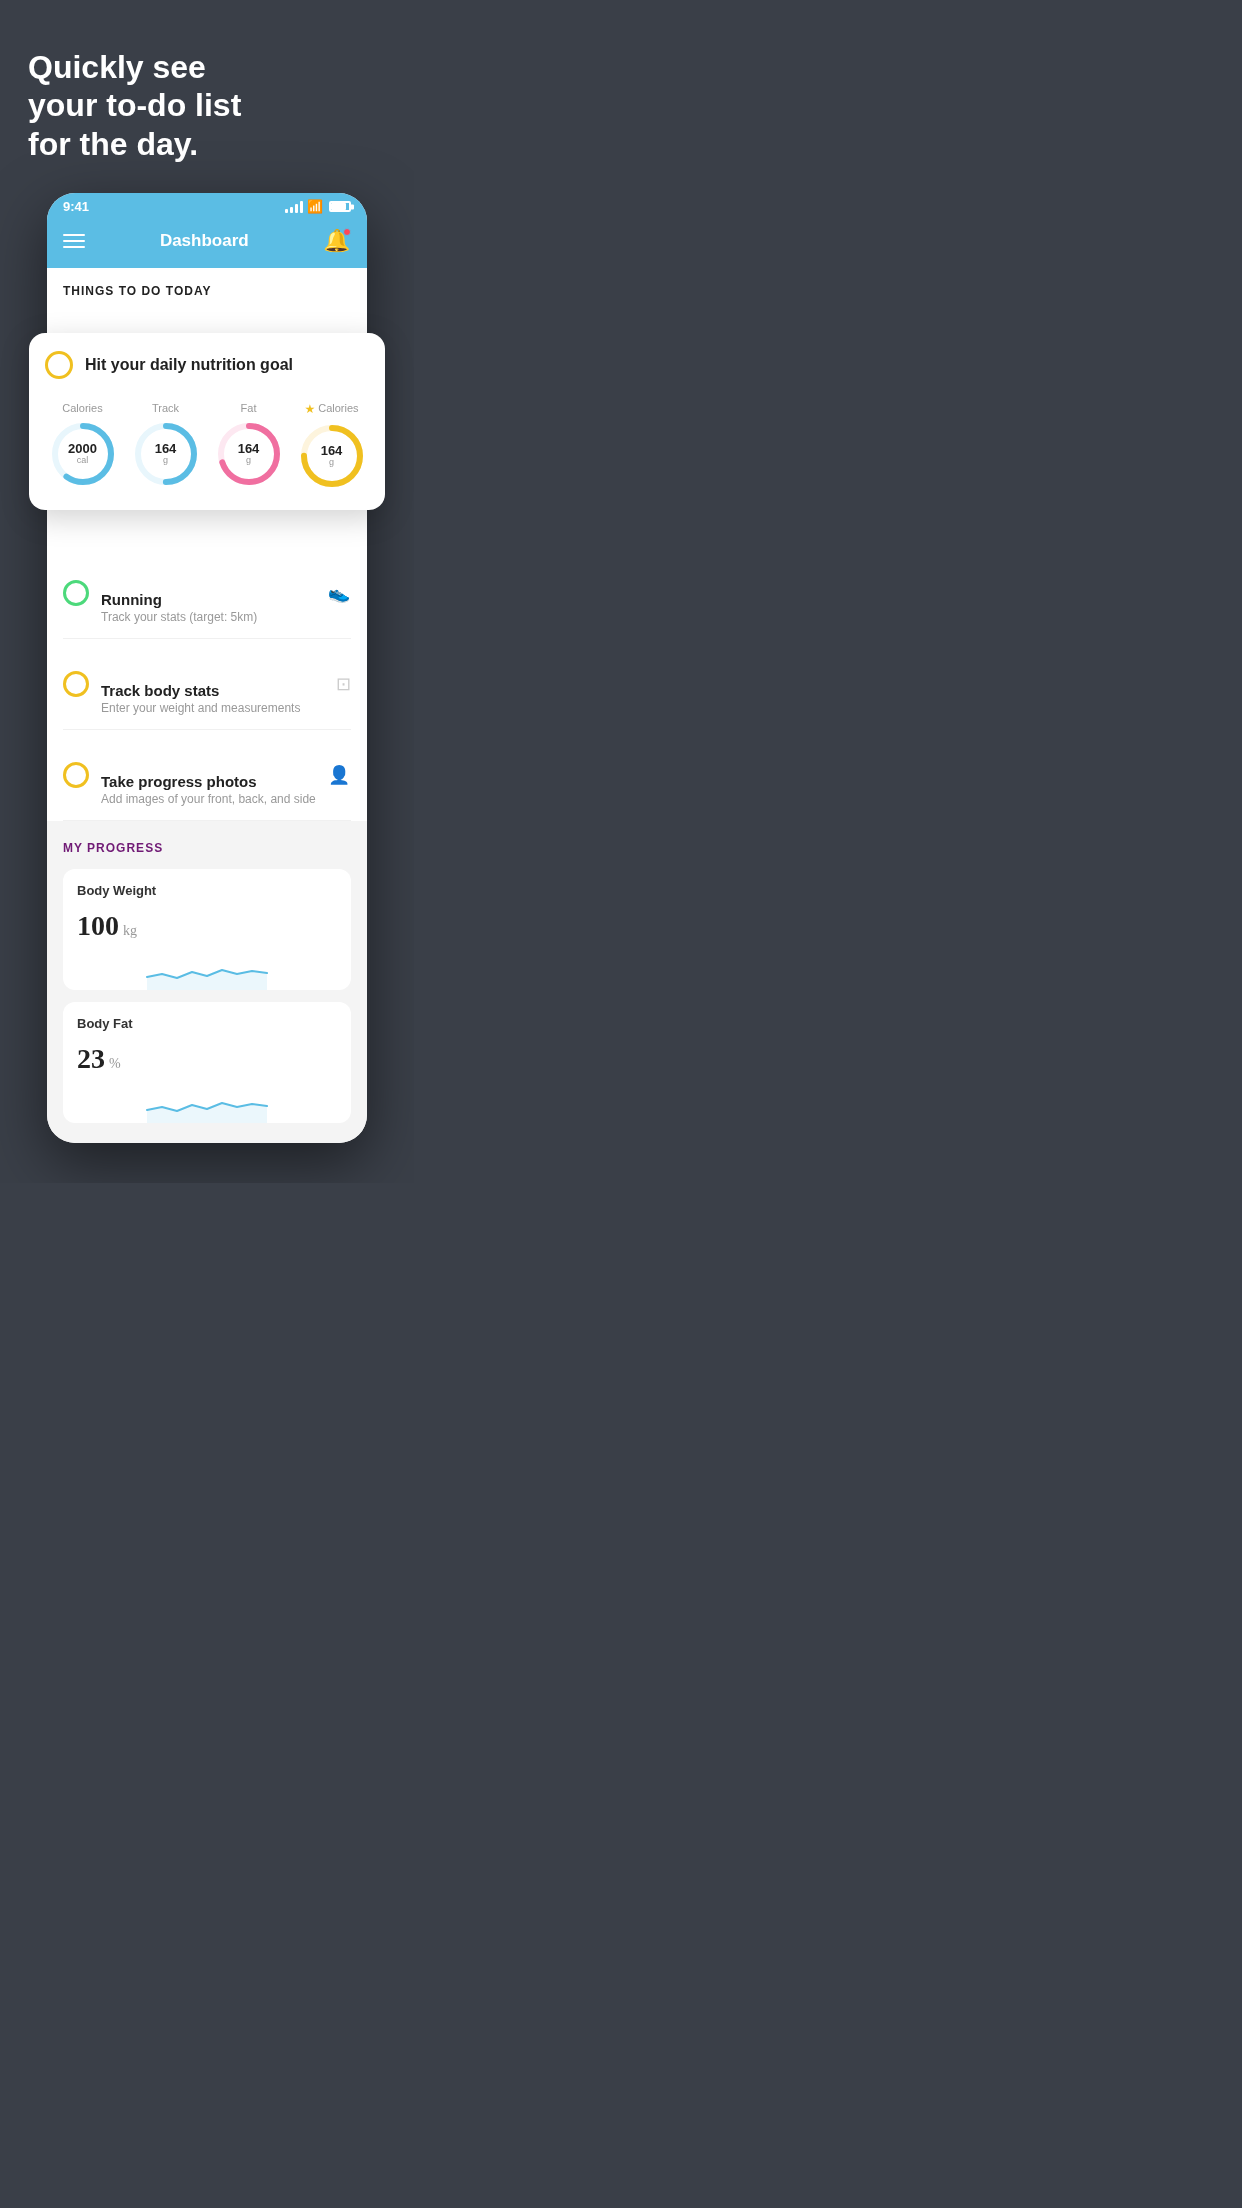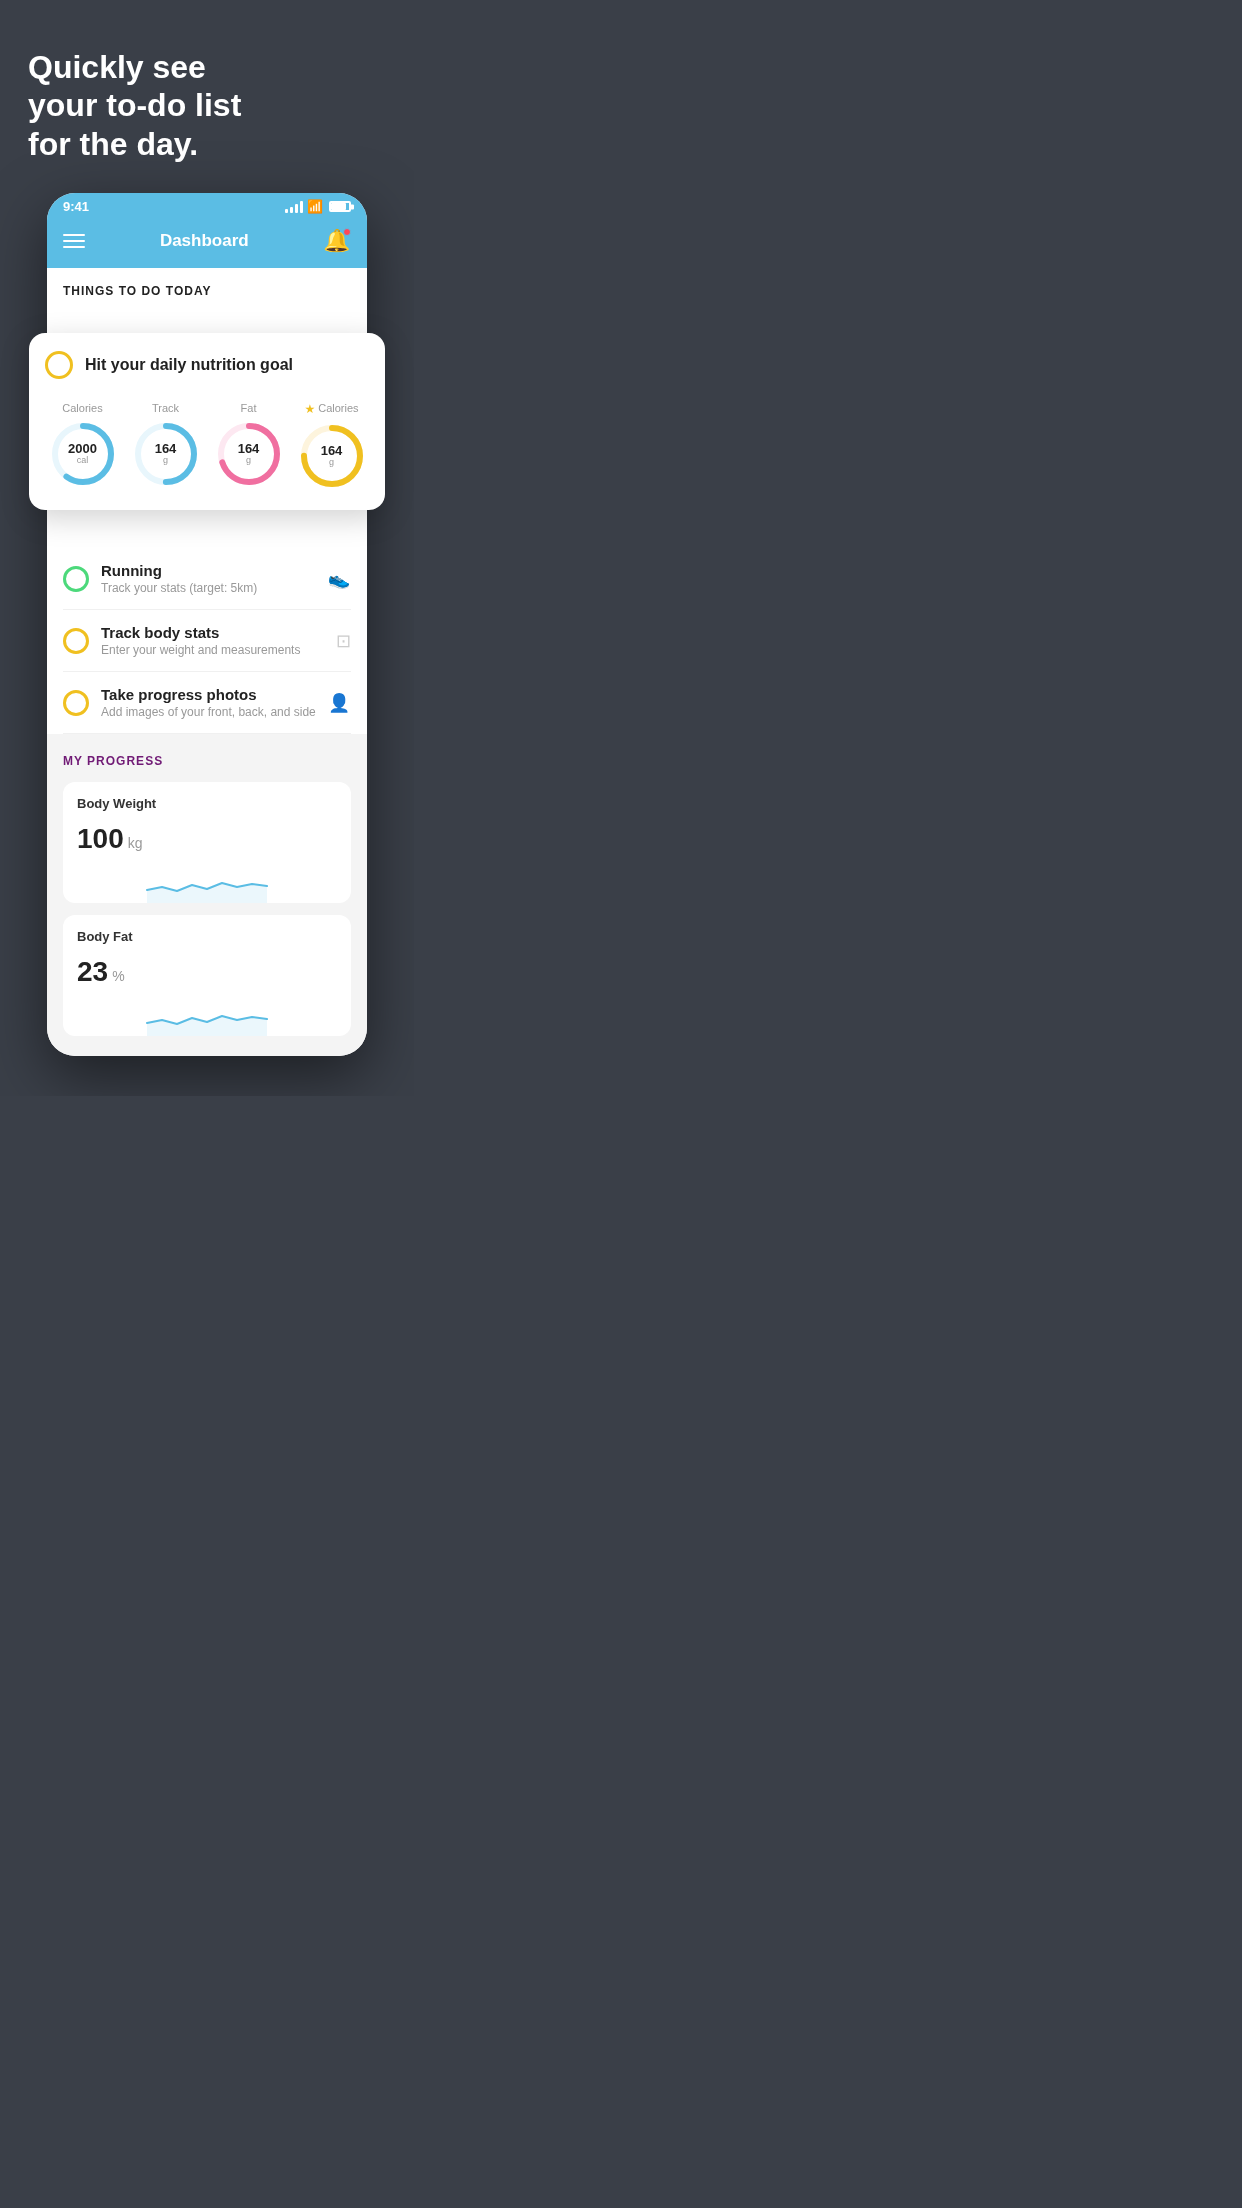--- a/index.html
+++ b/index.html
@@ -286,20 +286,21 @@
     }
 
     .todo-text {
       flex: 1;
     }
 
     .todo-name {
       font-size: 15px;
       font-weight: 600;
       color: #222;
+      margin-top: 29px;
     }
 
     .todo-desc {
       font-size: 12px;
       color: #999;
       margin-top: 2px;
     }
 
     .todo-icon {
       font-size: 18px;
@@ -341,20 +342,21 @@
       font-weight: 600;
       color: #333;
       margin-bottom: 12px;
     }
 
     .progress-value-row {
       display: flex;
       align-items: baseline;
       gap: 4px;
       margin-bottom: 10px;
+      font-family: Liberation Serif, serif;
     }
 
     .progress-value {
       font-size: 28px;
       font-weight: 700;
       color: #222;
     }
 
     .progress-unit {
       font-size: 14px;

